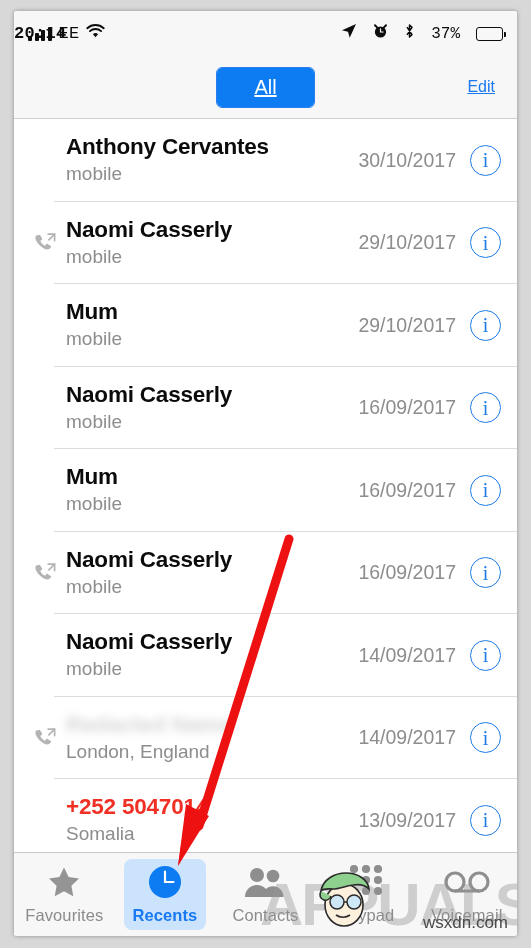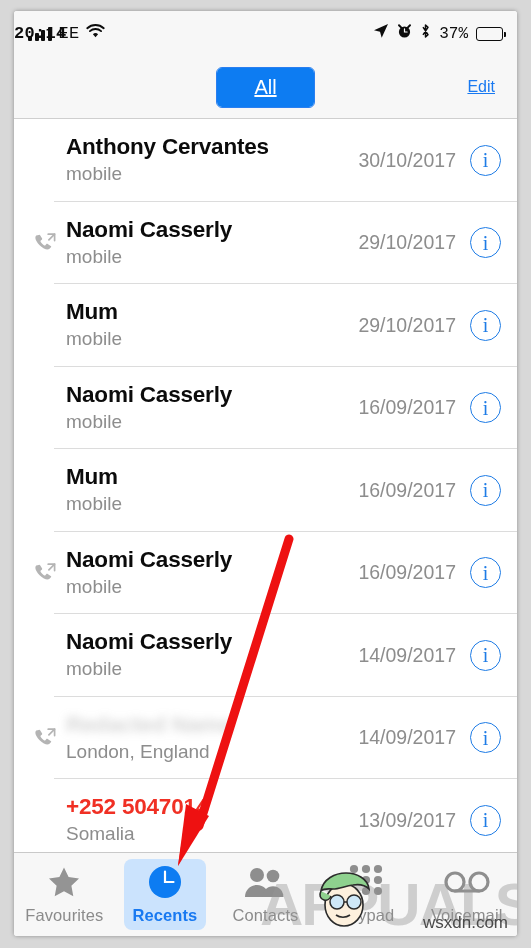--- a/index.html
+++ b/index.html
@@ -36,21 +36,21 @@
   .bars i:nth-child(1){height:5px;}
   .bars i:nth-child(2){height:8px;}
   .bars i:nth-child(3){height:11px;}
   .bars i:nth-child(4){height:14px;}
   .carrier{font-size:17px;color:#0d0d0d;font-weight:400;letter-spacing:.2px;}
   .sb-center{
     position:absolute;left:0;right:0;text-align:left;
     font-size:17px;font-weight:700;color:#0d0d0d;letter-spacing:.3px;
     pointer-events:none;
   }
-  .sb-right{margin-left:auto;display:flex;align-items:center;gap:8px;z-index:2;}
+  .sb-right{margin-left:auto;display:flex;align-items:center;gap:16px;z-index:2;}
   .battpct{font-size:16px;color:#0d0d0d;}
   .battery{
     width:27px;height:14px;border:1.6px solid #0d0d0d;border-radius:3px;
     position:relative;box-sizing:border-box;padding:1.4px;
   }
   .battery::after{
     content:"";position:absolute;right:-4px;top:4px;width:2px;height:5px;
     background:#0d0d0d;border-radius:0 1px 1px 0;
   }
   .battery .fill{height:100%;background:#0d0d0d;border-radius:1px;}

